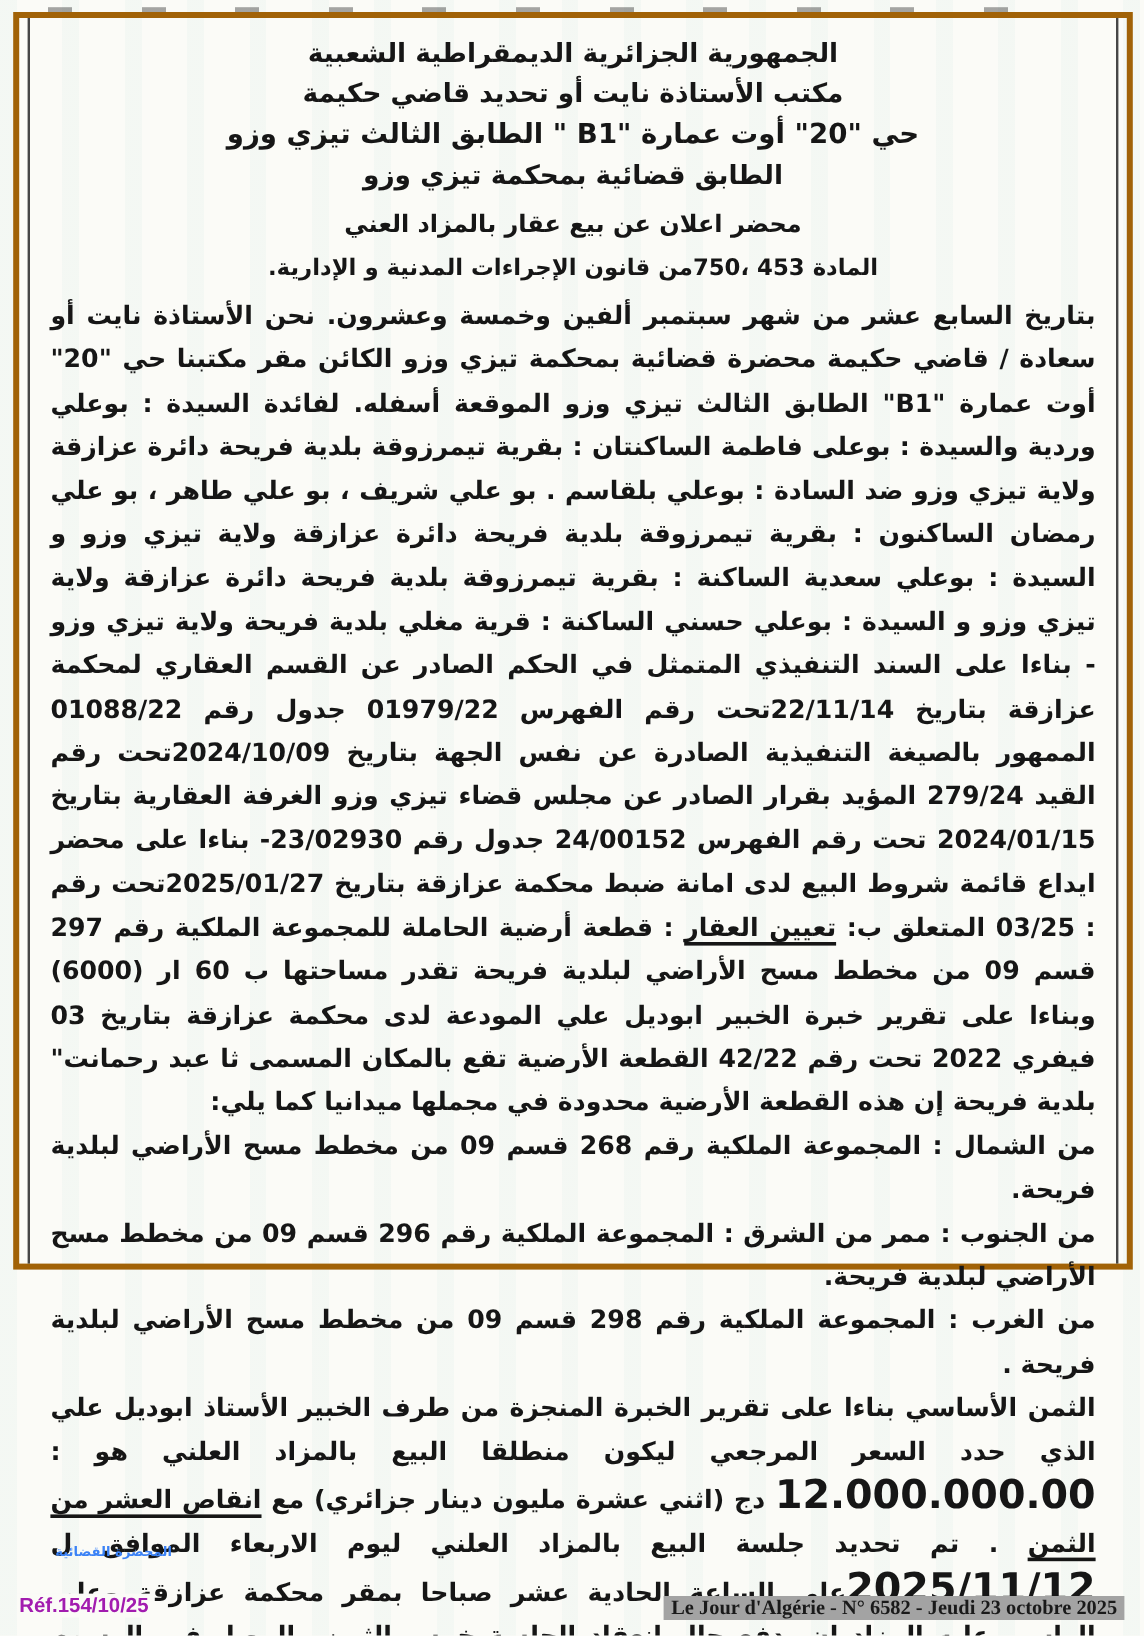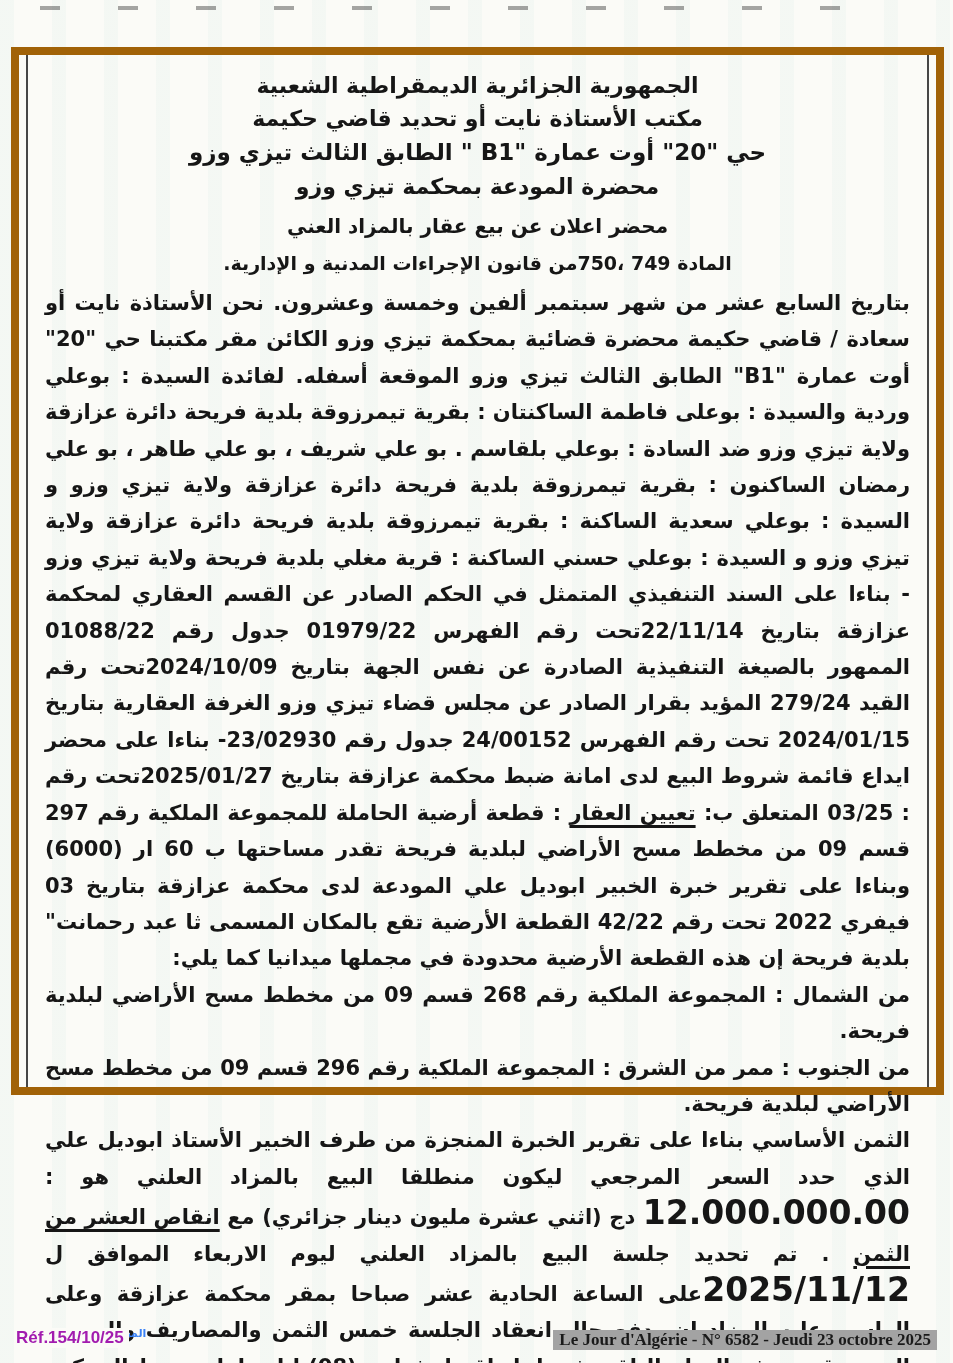--- a/index.html
+++ b/index.html
@@ -13,21 +13,21 @@
   }
   .page{position:absolute;inset:0;}
   
   .top-marks{
     position:absolute;top:6px;left:40px;right:60px;height:4px;
     background:repeating-linear-gradient(90deg, rgba(25,25,25,.55) 0 20px, rgba(0,0,0,0) 20px 78px);
     opacity:.7;
   }
   .frame{
     position:absolute;left:11px;top:10px;width:933px;height:1048px;
-    border:8px solid #a16207;box-sizing:border-box;margin-top:37px;
+    border:5px solid #a16207;box-sizing:border-box;
   }
   
   .frame::before,.frame::after{
     content:"";position:absolute;top:0;bottom:0;width:2px;background:rgba(25,25,25,.8);
   }
   .frame::before{left:7px;}
   .frame::after{right:7px;}
   .content{
     position:absolute;left:26px;top:14px;right:26px;
     direction:rtl;text-align:center;font-weight:bold;
@@ -68,28 +68,29 @@
 <body>
 
 <div class="page">
   <div class="top-marks"></div>
 
   <div class="frame">
     <div class="content">
       <div class="hline">الجمهورية الجزائرية الديمقراطية الشعبية</div>
       <div class="hline">مكتب الأستاذة نايت أو تحديد قاضي حكيمة</div>
       <div class="hline hline3">حي "20" أوت عمارة "B1 " الطابق الثالث تيزي وزو</div>
-      <div class="hline">محضرة المودعة بمحكمة تيزي وزو</div>
+      <div class="hline">الطابق قضائية بمحكمة تيزي وزو</div>
       <div class="doc-title">محضر اعلان عن بيع عقار بالمزاد العني</div>
-      <div class="doc-subtitle">المادة 749 ،750من قانون الإجراءات المدنية و الإدارية.</div>
+      <div class="doc-subtitle">المادة 453 ،750من قانون الإجراءات المدنية و الإدارية.</div>
 
       <div class="bodytext">
         <p><span>بتاريخ السابع عشر من شهر سبتمبر ألفين وخمسة وعشرون. نحن الأستاذة نايت أو سعادة / قاضي حكيمة محضرة قضائية بمحكمة تيزي وزو الكائن مقر مكتبنا حي "20" أوت عمارة "B1" الطابق الثالث تيزي وزو الموقعة أسفله.  لفائدة السيدة : بوعلي وردية والسيدة : بوعلى فاطمة الساكنتان : بقرية تيمرزوقة بلدية فريحة دائرة عزازقة ولاية تيزي وزو ضد السادة : بوعلي بلقاسم . بو علي شريف ، بو علي طاهر ، بو علي رمضان الساكنون : بقرية تيمرزوقة بلدية فريحة دائرة عزازقة ولاية تيزي وزو و السيدة : بوعلي سعدية الساكنة : بقرية تيمرزوقة بلدية فريحة دائرة عزازقة ولاية تيزي وزو و السيدة : بوعلي حسني الساكنة : قرية مغلي بلدية فريحة ولاية تيزي وزو - بناءا على السند التنفيذي المتمثل في الحكم الصادر عن القسم العقاري لمحكمة عزازقة بتاريخ 22/11/14تحت رقم الفهرس 01979/22 جدول رقم 01088/22 الممهور بالصيغة التنفيذية الصادرة عن نفس الجهة بتاريخ 2024/10/09تحت رقم القيد 279/24 المؤيد بقرار الصادر عن مجلس قضاء تيزي وزو الغرفة العقارية بتاريخ 2024/01/15 تحت رقم الفهرس 24/00152 جدول رقم 23/02930- بناءا على محضر ايداع قائمة شروط البيع لدى امانة ضبط محكمة عزازقة بتاريخ 2025/01/27تحت رقم : 03/25 المتعلق ب: </span><span class="u">تعيين العقار</span><span> : قطعة أرضية الحاملة للمجموعة الملكية رقم 297 قسم 09 من مخطط مسح الأراضي لبلدية فريحة تقدر مساحتها ب 60 ار (6000) وبناءا على تقرير خبرة الخبير ابوديل علي المودعة لدى محكمة عزازقة بتاريخ 03 فيفري 2022 تحت رقم 42/22 القطعة الأرضية تقع بالمكان المسمى ثا عبد رحمانت" بلدية فريحة إن هذه القطعة الأرضية محدودة في مجملها ميدانيا كما يلي:</span></p>
         <p>من الشمال : المجموعة الملكية رقم 268 قسم 09 من مخطط مسح الأراضي لبلدية فريحة.</p>
         <p>من الجنوب : ممر من الشرق : المجموعة الملكية رقم 296 قسم 09 من مخطط مسح الأراضي لبلدية فريحة.</p>
+        <p>من الغرب : المجموعة الملكية رقم 298 قسم 09 من مخطط مسح الأراضي لبلدية فريحة .</p>
         <p><span>الثمن الأساسي بناءا على تقرير الخبرة المنجزة من طرف الخبير الأستاذ ابوديل علي الذي حدد السعر المرجعي ليكون منطلقا البيع بالمزاد العلني هو : </span><span class="big-num">12.000.000.00</span><span> دج (اثني عشرة مليون دينار جزائري) مع </span><span class="u">انقاص العشر من الثمن</span><span> . تم تحديد جلسة البيع بالمزاد العلني ليوم الاربعاء الموافق ل </span><span class="big-num">2025/11/12</span><span>على الساعة الحادية عشر صباحا بمقر محكمة عزازقة وعلى الراسي عليه المزاد ان يدفع حال انعقاد الجلسة خمس الثمن والمصاريف والرسوم المستحقة ويدفع المبلغ الباقي في اجل اقصاه ثمانية (08) ايام بامانة ضبط المحكمة -إثباتا لذلك حررنا هذا المحضر طبقا للمادة 749- من قانون الإجراءات المدنية و الإدارية ليتم نشرها في جريدة يومية وطنية لاستعلامات اتصلوا بأرقام </span></p>
       </div>
     </div>
 
     <div class="signature">المحضرة القضائية</div>
   </div>
 
   <div class="footer-ref">Réf.154/10/25</div>
   <div class="footer-paper">Le Jour d'Algérie - N° 6582 - Jeudi 23 octobre 2025</div>
 </div>

